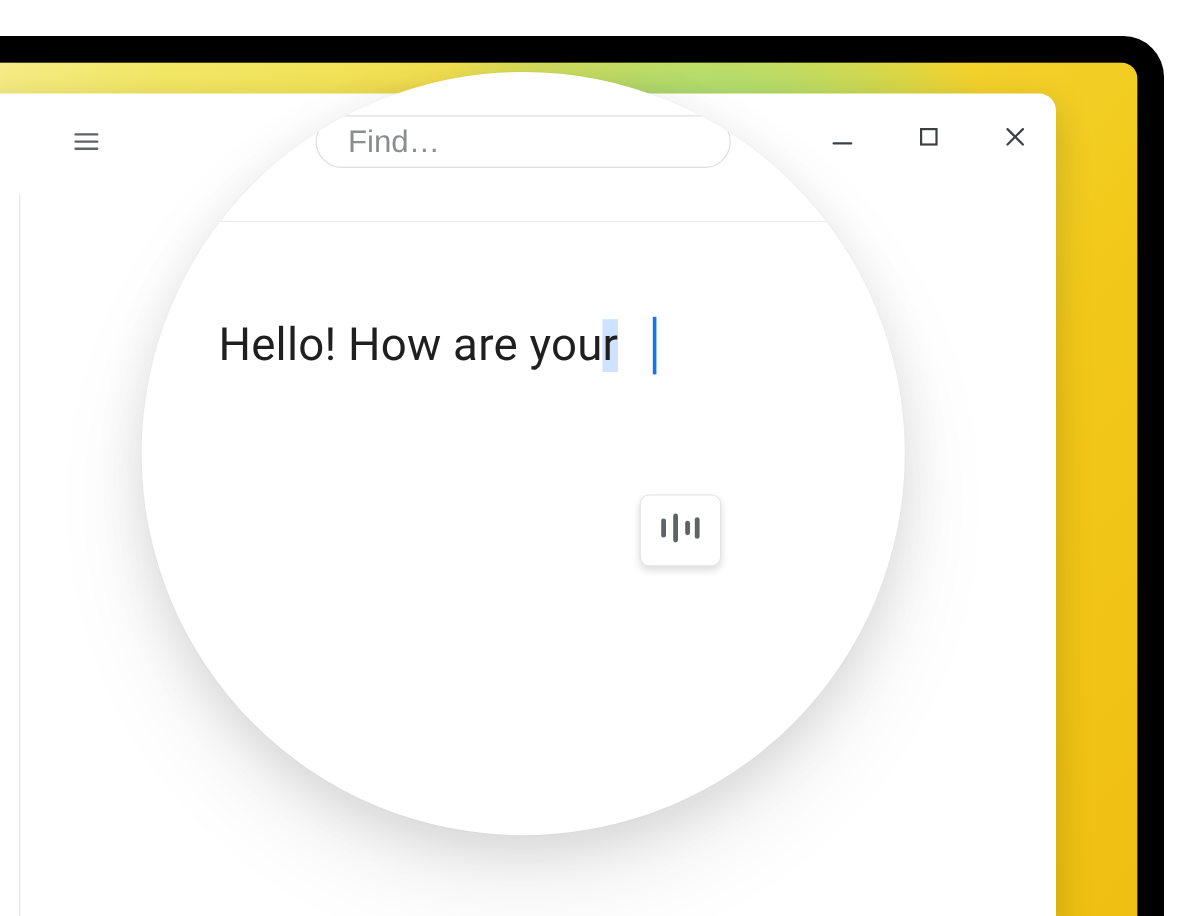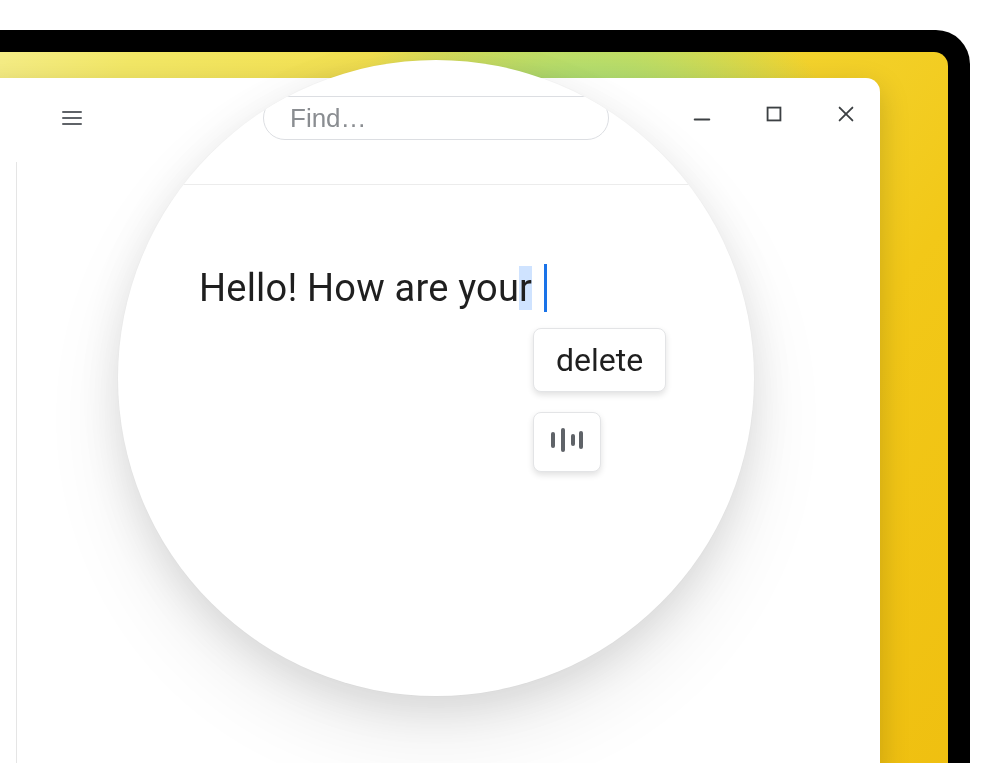--- a/index.html
+++ b/index.html
@@ -149,21 +149,20 @@
 
   
   .editor-line {
     position: absolute;
     top: 206px;
     left: 64px;
     font-size: 38px;
     color: #1f1f1f;
     letter-spacing: .2px;
     white-space: nowrap;
-    margin-left: 17px;
   }
   .sel {
     background: #cfe3ff;
   }
   .caret {
     position: absolute;
     top: 204px;
     left: 426px;          
     width: 2.5px;
     height: 48px;
@@ -250,23 +249,20 @@
     <input class="find-input" type="text" placeholder="Find…" style="">
   </div>
 
   <div class="hr"></div>
 
   <div class="editor-line">
     <span>Hello! How are you</span><span class="sel">r</span>
   </div>
   <div class="caret"></div>
 
-  <div class="chip delete-chip">
-    <span>delete</span>
-  </div>
 
   <div class="chip voice-chip">
     <span>
       <svg viewBox="0 0 40 28" fill="none" stroke="#5f6368" stroke-width="4" stroke-linecap="round">
         <line x1="6" y1="8" x2="6" y2="20"></line>
         <line x1="16" y1="4" x2="16" y2="24"></line>
         <line x1="26" y1="10" x2="26" y2="18"></line>
         <line x1="34" y1="7" x2="34" y2="21"></line>
       </svg>
     </span>

